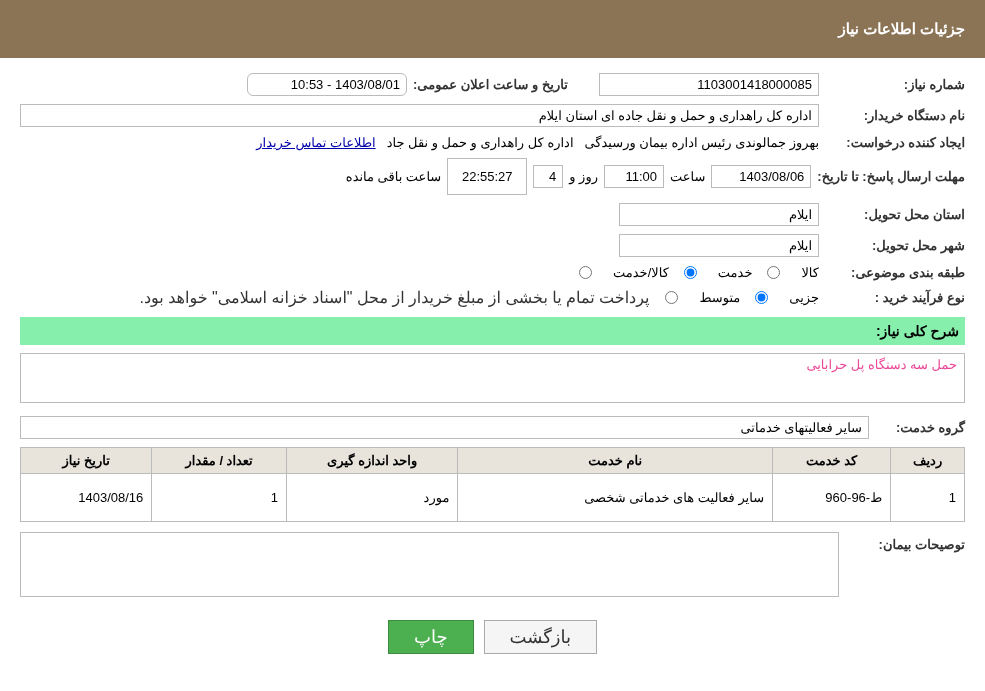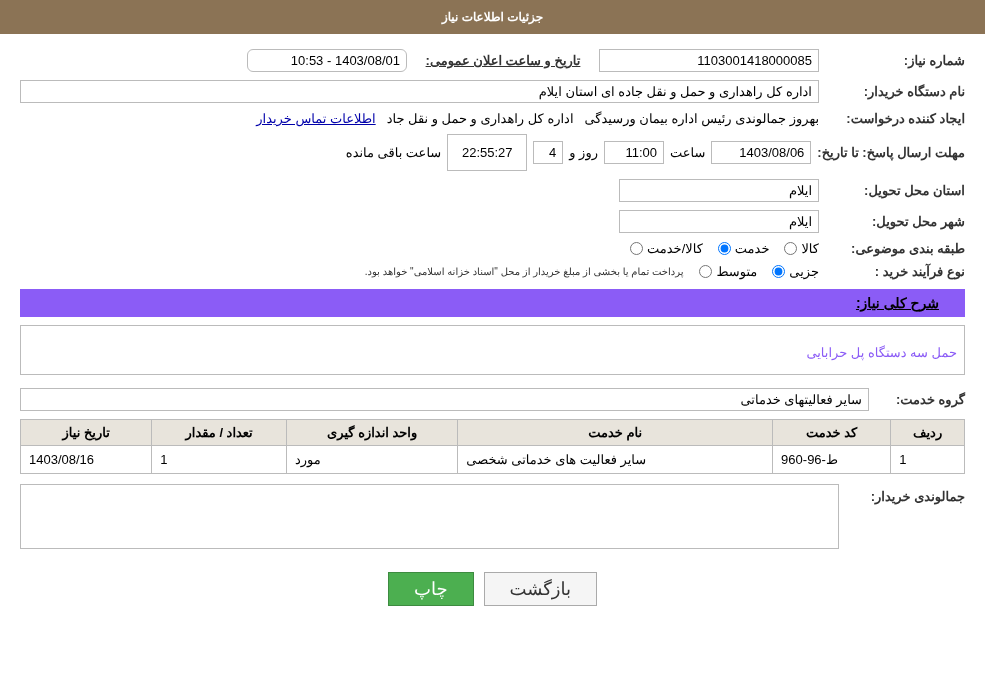--- a/index.html
+++ b/index.html
@@ -11,23 +11,23 @@
     }
     .page-wrapper {
       max-width: 985px;
       margin: 0 auto;
       background: #fff;
       min-height: 691px;
     }
     .header-bar {
       background: #8B7355;
       color: white;
-      text-align: center;
-      padding: 10px;
-      font-size: 12px;
+      text-align: right;
+      padding: 20px;
+      font-size: 15px;
       font-weight: bold;
     }
     .content {
       padding: 15px 20px;
     }
     .row {
       display: flex;
       align-items: center;
       margin-bottom: 8px;
       gap: 6px;
@@ -60,65 +60,64 @@
       text-decoration: underline;
     }
     .timer-box {
       border: 1px solid #bbb;
       padding: 10px 6px;
       background: #fff;
       min-width: 80px;
       text-align: center;
     }
     .section-header {
-      background: #8b5cf6;
-      padding: 6px 26px;
+      background: #86efac;
+      padding: 6px 6px;
       font-weight: bold;
       margin: 10px 0 8px 0;
       font-size: 14px;
-      text-decoration: underline;
     }
     .textarea-box {
       border: 1px solid #bbb;
       padding: 5px;
       background: #fff;
       min-height: 55px;
       flex: 1;
       text-align: right;
       resize: none;
       width: 100%;
     }
     .radio-group {
       display: flex;
       gap: 15px;
       align-items: center;
     }
     .radio-item {
       display: flex;
       align-items: center;
-      gap: 4px;
+      gap: 21px;
     }
     .table-section {
       margin-top: 5px;
     }
     table {
       width: 100%;
       border-collapse: collapse;
     }
     table th {
       background: #e8e4dc;
       border: 1px solid #bbb;
       padding: 5px 8px;
       text-align: center;
       font-weight: bold;
     }
     table td {
       border: 1px solid #bbb;
-      padding: 6px 8px;
-      text-align: left;
+      padding: 16px 8px;
+      text-align: right;
     }
     table tr:nth-child(even) td {
       background: #f9f9f9;
     }
     .btn-row {
       display: flex;
       justify-content: center;
       gap: 10px;
       margin-top: 20px;
       padding-bottom: 20px;
@@ -153,21 +152,21 @@
 
   <div class="header-bar">
     <span>جزئیات اطلاعات نیاز</span>
   </div>
 
   <div class="content">
 
     <div class="row">
       <span class="label">شماره نیاز:</span>
       <div class="field-box" style="max-width:220px;">1103001418000085</div>
-      <span class="label" style="min-width:180px; text-align:center;text-decoration:underline;">تاریخ و ساعت اعلان عمومی:</span>
+      <span class="label" style="min-width:180px; text-align:left;">تاریخ و ساعت اعلان عمومی:</span>
       <div class="field-box" style="max-width:160px;border-radius:6px;">1403/08/01 - 10:53</div>
     </div>
 
     <div class="row">
       <span class="label">نام دستگاه خریدار:</span>
       <div class="field-box">اداره کل راهداری و حمل و نقل جاده ای استان ایلام</div>
     </div>
 
     <div class="row">
       <span class="label">ایجاد کننده درخواست:</span>
@@ -220,30 +219,30 @@
       <div class="radio-group">
         <div class="radio-item">
           <span>جزیی</span>
           <input type="radio" name="novfar" checked="" style="">
         </div>
         <div class="radio-item">
           <span>متوسط</span>
           <input type="radio" name="novfar" style="">
         </div>
       </div>
-      <span style="font-size:10px; color:#333; margin-right:10px;">پرداخت تمام یا بخشی از مبلغ خریدار از محل "اسناد خزانه اسلامی" خواهد بود.</span>
+      <span style="font-size:16px; color:#333; margin-right:10px;">پرداخت تمام یا بخشی از مبلغ خریدار از محل "اسناد خزانه اسلامی" خواهد بود.</span>
     </div>
 
     <div class="section-header">
       <span>شرح کلی نیاز:</span>
     </div>
     <div class="row">
       <div class="textarea-wrapper">
         <textarea class="textarea-box" style="min-height: 50px;"></textarea>
-        <span style="position:absolute; top:20px; right:8px; color:#8b5cf6;">حمل سه دستگاه پل حرابایی</span>
+        <span style="position:absolute; top:4px; right:8px; color:#ec4899;">حمل سه دستگاه پل حرابایی</span>
       </div>
     </div>
 
 
     <div class="row">
       <span class="label" style="min-width:90px;">گروه خدمت:</span>
       <div class="field-box">سایر فعالیتهای خدماتی</div>
     </div>
 
     <div class="table-section">
@@ -265,21 +264,21 @@
             <td>سایر فعالیت های خدماتی شخصی</td>
             <td>مورد</td>
             <td>1</td>
             <td>1403/08/16</td>
           </tr>
         </tbody>
       </table>
     </div>
 
     <div class="row" style="margin-top:10px; align-items:flex-start;">
-      <span class="label" style="padding-top:5px; min-width:120px;">جمالوندی خریدار:</span>
+      <span class="label" style="padding-top:5px; min-width:120px;">توصیحات بیمان:</span>
       <div style="flex:1;">
         <textarea class="textarea-box" style="min-height: 65px; width: 100%;"></textarea>
       </div>
     </div>
 
     <div class="btn-row">
       <button class="btn btn-back">بازگشت</button>
       <button class="btn btn-print">چاپ</button>
     </div>
 

